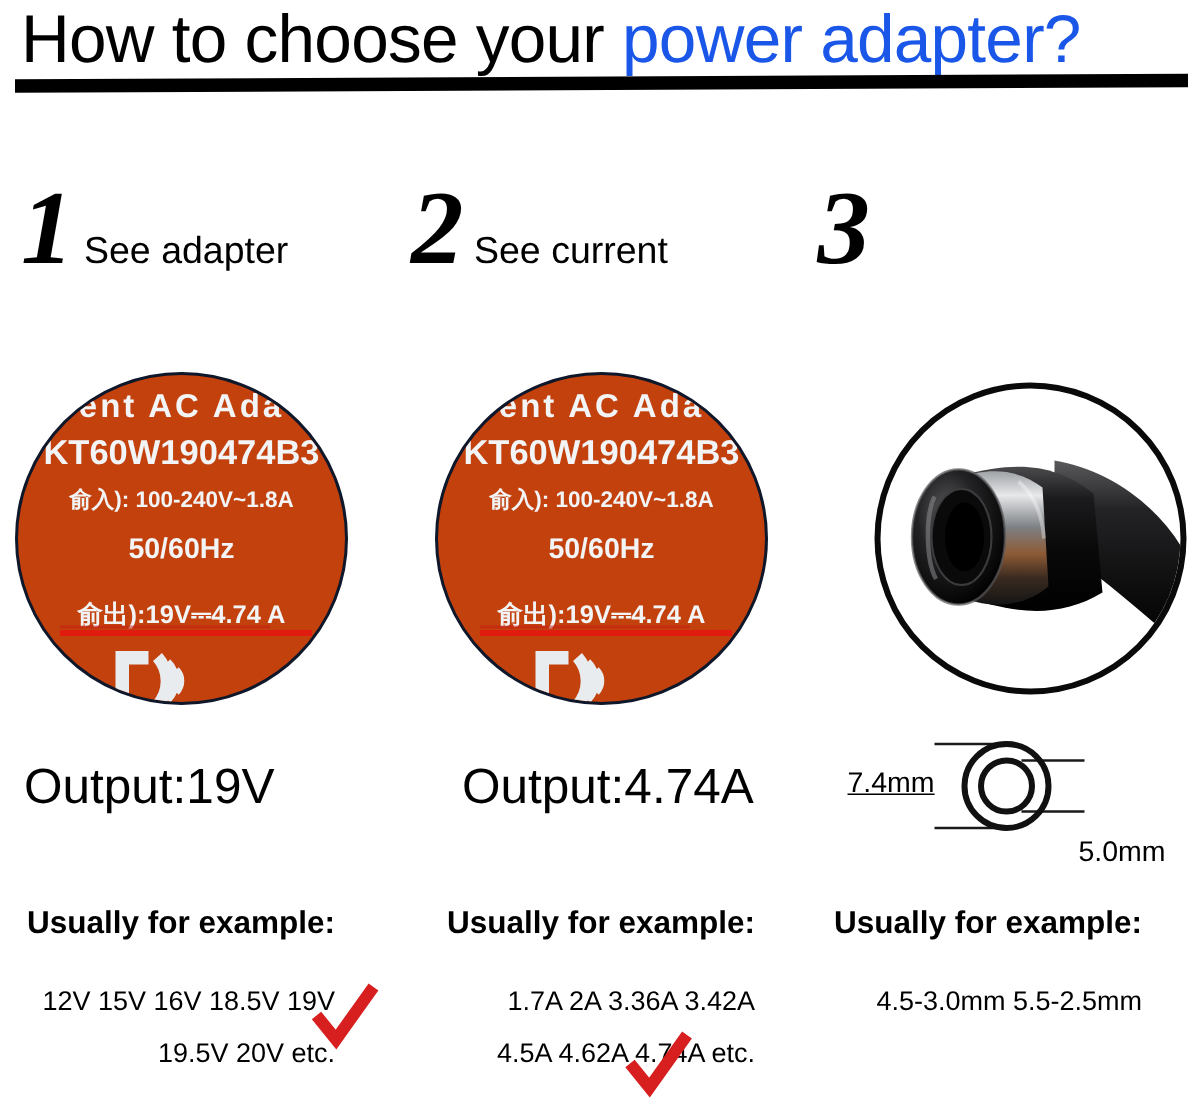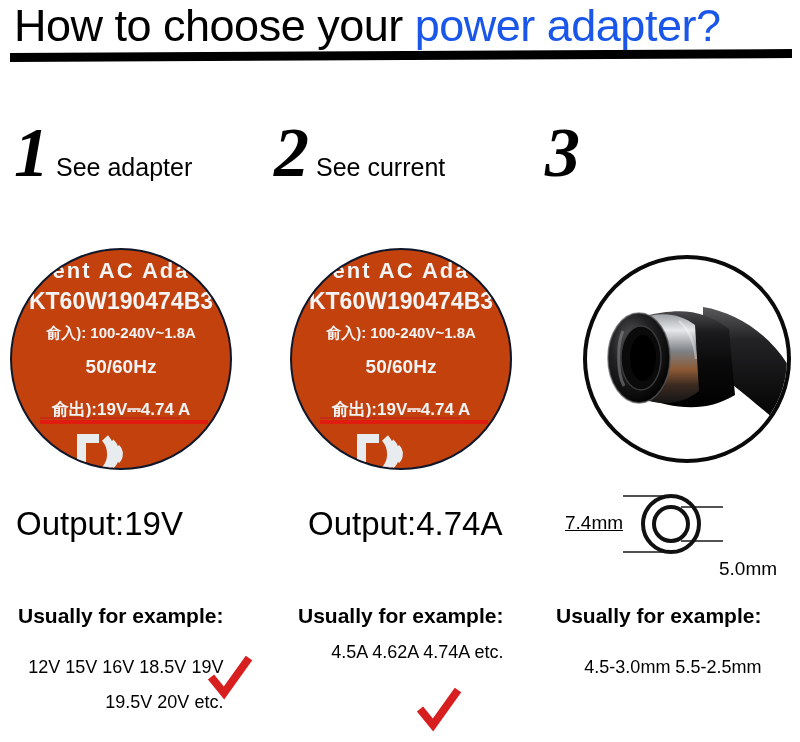--- a/index.html
+++ b/index.html
@@ -245,20 +245,21 @@
   <div class="output-line" id="out2">Output:4.74A</div>
 
   <div class="usually" id="usually1">
     <div class="u-head">Usually for example:</div>
     <div class="u-line u-l1">12V 15V 16V 18.5V 19V</div>
     <div class="u-line u-l2">19.5V 20V etc.</div>
   </div>
 
   <div class="usually" id="usually2">
     <div class="u-head">Usually for example:</div>
+    <div class="u-line u-l1">1.7A 2A 3.36A 3.42A</div>
     <div class="u-line u-l2">4.5A 4.62A 4.74A etc.</div>
   </div>
 
   <div class="usually" id="usually3">
     <div class="u-head">Usually for example:</div>
     <div class="u-line u-l1">4.5-3.0mm 5.5-2.5mm</div>
   </div>
 
   <svg class="check" id="check1" viewBox="0 0 46 46">
     <path d="M4 22 L17 38 L42 3" stroke="#d81f1f" stroke-width="8" fill="none" stroke-linecap="butt" stroke-linejoin="miter"></path>

